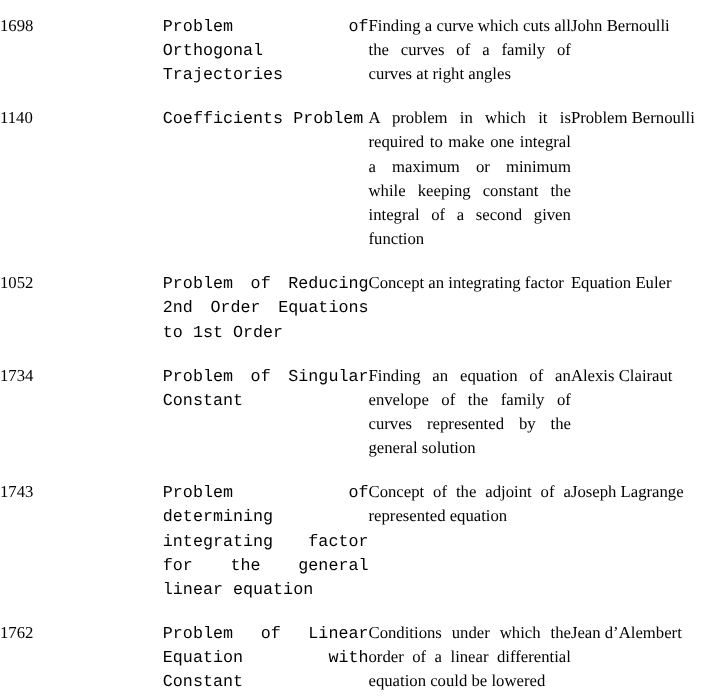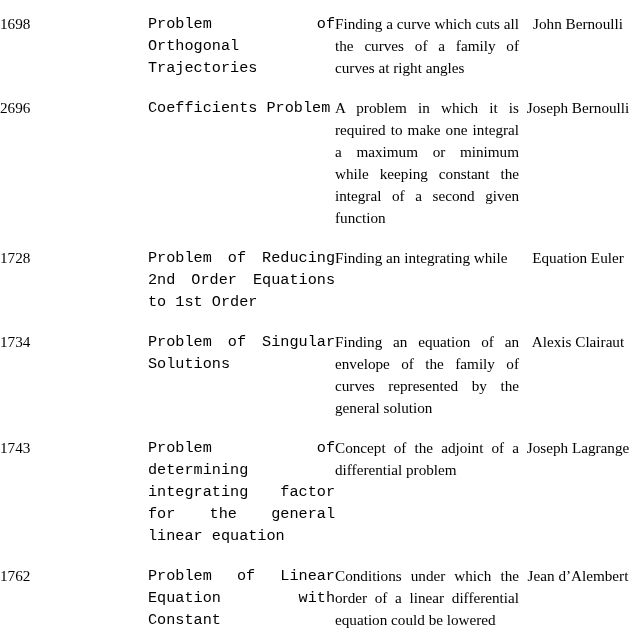--- a/index.html
+++ b/index.html
@@ -60,21 +60,21 @@
     font-family: Liberation Mono, monospace;
   }
   td.cell-description {
     padding-right: 19px;
     text-align: justify;
     text-justify: inter-word;
     -webkit-hyphens: none;
     hyphens: none;
   }
   td.cell-person {
-    text-align: center;
+    text-align: left;
     white-space: nowrap;
     padding-right: 2px;
   }
   
   tr.data-row > td {
     padding-top: 0;
   }
   .row-gap td {
     height: 18px;
     line-height: 18px;
@@ -113,62 +113,62 @@
         <td class="cell-person">John Bernoulli</td>
       </tr>
       <tr class="row-gap">
         <td></td>
         <td></td>
         <td></td>
         <td></td>
       </tr>
 
       <tr class="data-row">
-        <td class="cell-year">2696</td>
+        <td class="cell-year">1140</td>
         <td class="cell-problem">Coefficients Problem</td>
         <td class="cell-description">A problem in which it is required to make one integral a maximum or minimum while keeping constant the integral of a second given function</td>
-        <td class="cell-person">Joseph Bernoulli</td>
+        <td class="cell-person">Problem Bernoulli</td>
       </tr>
       <tr class="row-gap">
         <td></td>
         <td></td>
         <td></td>
         <td></td>
       </tr>
 
       <tr class="data-row">
-        <td class="cell-year">1728</td>
+        <td class="cell-year">1052</td>
         <td class="cell-problem">Problem of Reducing 2nd Order Equations to 1st Order</td>
-        <td class="cell-description">Finding an integrating while</td>
+        <td class="cell-description">Concept an integrating factor</td>
         <td class="cell-person">Equation Euler</td>
       </tr>
       <tr class="row-gap">
         <td></td>
         <td></td>
         <td></td>
         <td></td>
       </tr>
 
       <tr class="data-row">
         <td class="cell-year">1734</td>
-        <td class="cell-problem">Problem of Singular Solutions</td>
+        <td class="cell-problem">Problem of Singular Constant</td>
         <td class="cell-description">Finding an equation of an envelope of the family of curves represented by the general solution</td>
         <td class="cell-person">Alexis Clairaut</td>
       </tr>
       <tr class="row-gap">
         <td></td>
         <td></td>
         <td></td>
         <td></td>
       </tr>
 
       <tr class="data-row">
         <td class="cell-year">1743</td>
         <td class="cell-problem">Problem of determining integrating factor for the general linear equation</td>
-        <td class="cell-description">Concept of the adjoint of a differential problem</td>
+        <td class="cell-description">Concept of the adjoint of a represented equation</td>
         <td class="cell-person">Joseph Lagrange</td>
       </tr>
       <tr class="row-gap">
         <td></td>
         <td></td>
         <td></td>
         <td></td>
       </tr>
 
       <tr class="data-row">

